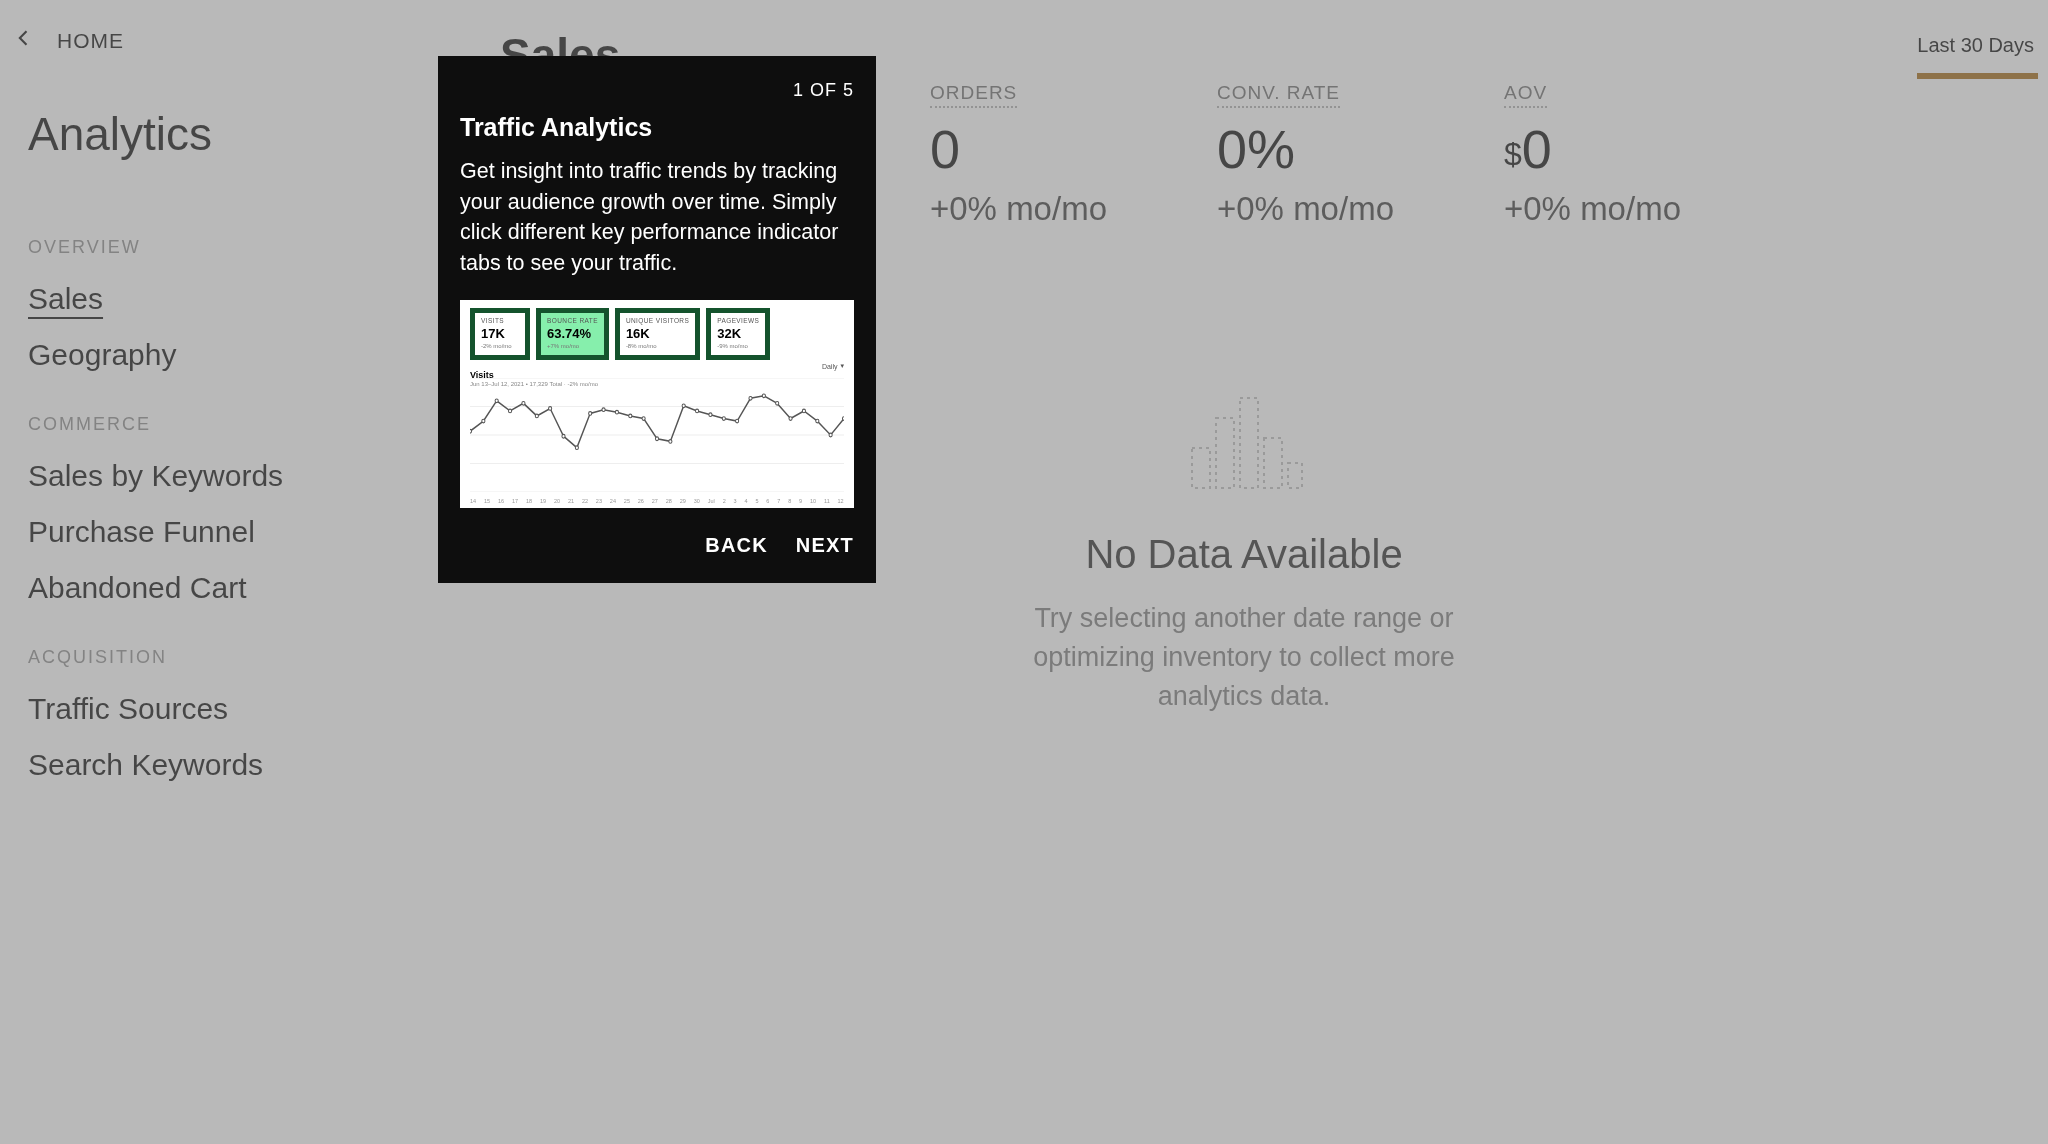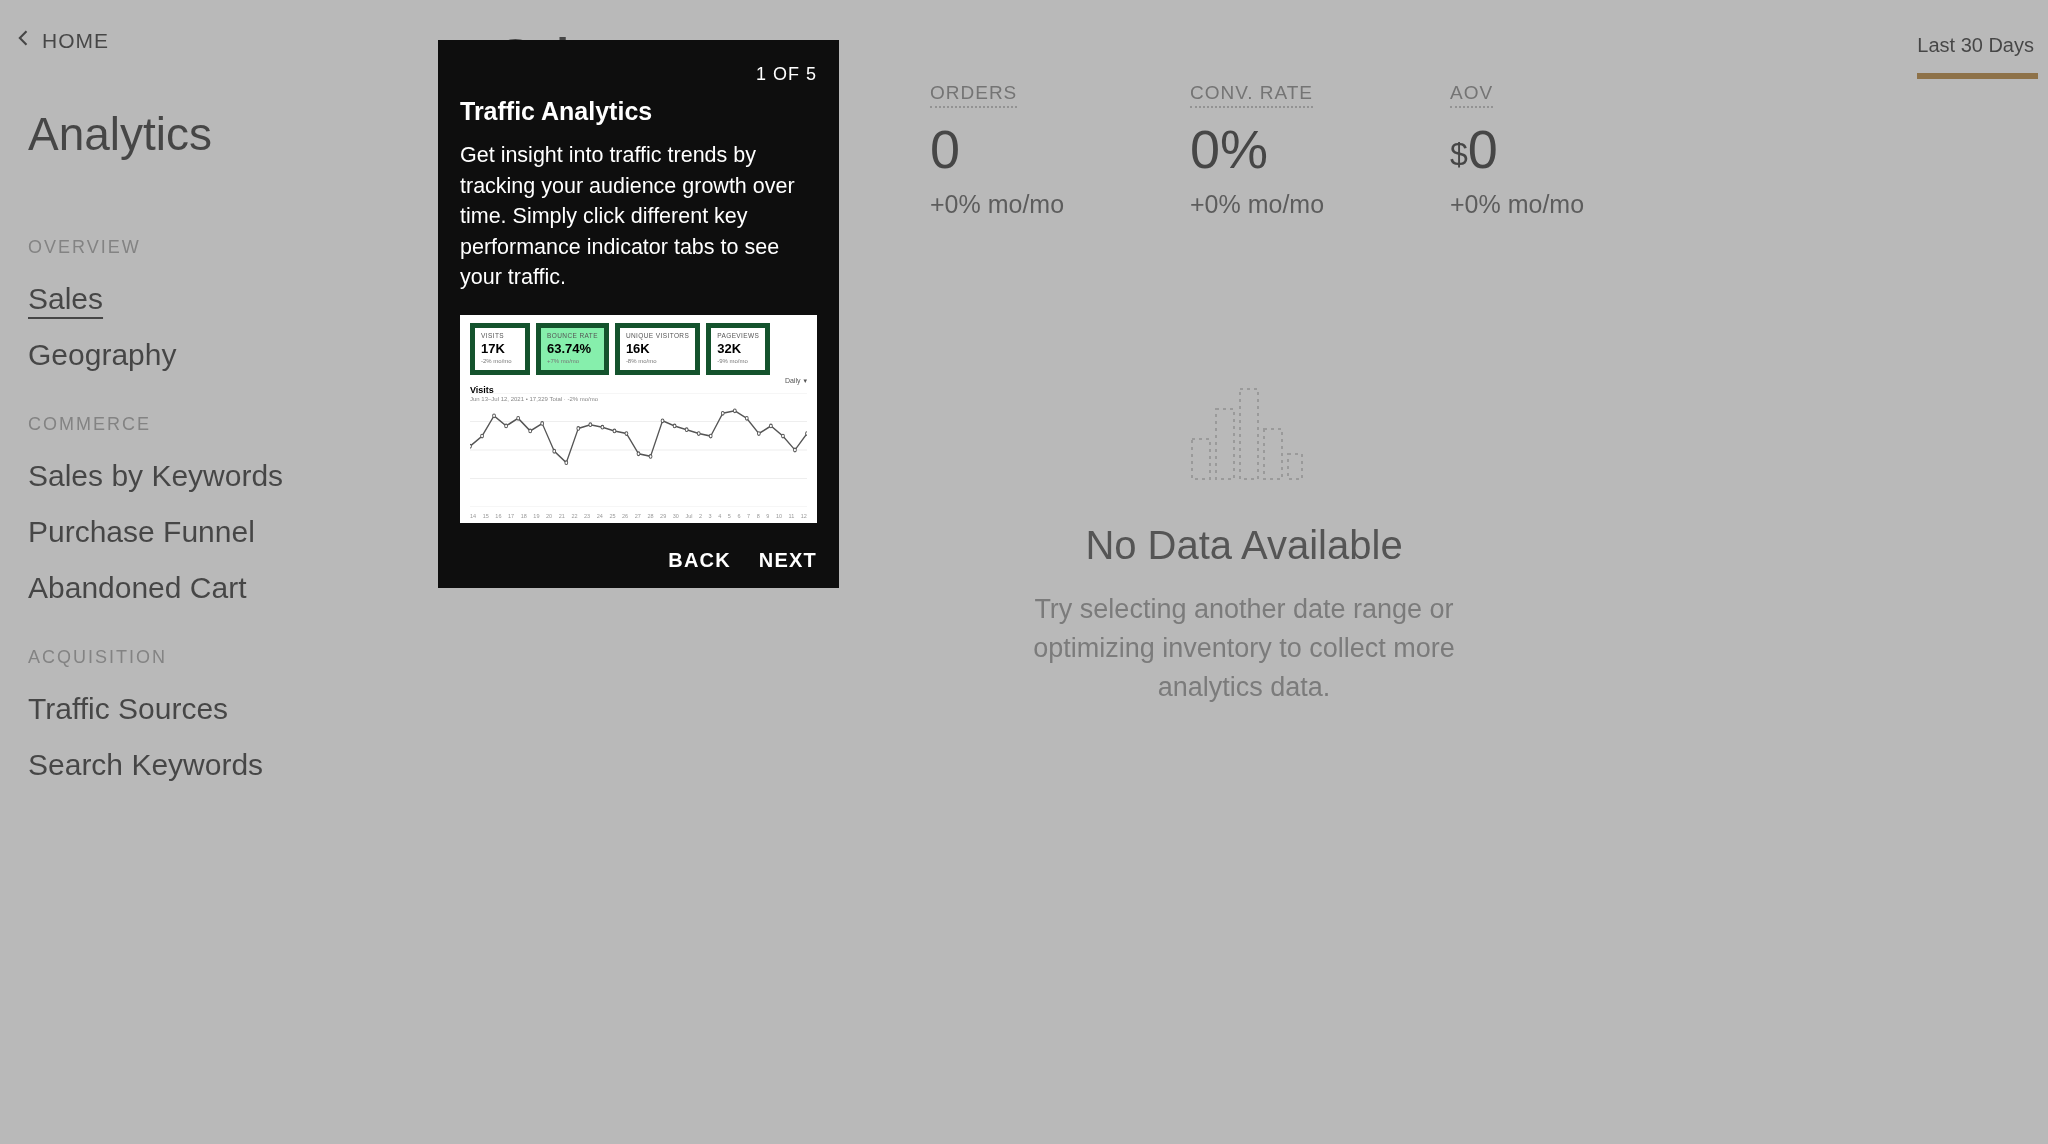--- a/index.html
+++ b/index.html
@@ -18,21 +18,21 @@
   }
   .sidebar {
     width: 452px;
     background: #fff;
     padding: 28px 0 0 0;
     flex-shrink: 0;
   }
   .home-link {
     display: flex;
     align-items: center;
-    gap: 8px;
+    gap: 23px;
     padding-left: 14px;
     font-size: 21px;
     font-weight: 500;
     letter-spacing: 1px;
     cursor: pointer;
   }
   .home-link svg { width: 20px; height: 20px; }
   .page-title {
     font-size: 46px;
     font-weight: 500;
@@ -110,21 +110,21 @@
     font-size: 54px;
     font-weight: 400;
     line-height: 1;
     margin: 6px 0 14px 0;
   }
   .kpi-value .prefix {
     font-size: 32px;
     vertical-align: middle;
   }
   .kpi-delta {
-    font-size: 25px;
+    font-size: 33px;
     color: #333;
   }
   .empty-state {
     margin-top: 150px;
     text-align: center;
     padding-right: 60px;
   }
   .empty-icon {
     display: inline-block;
     margin-bottom: 30px;
@@ -150,27 +150,27 @@
     inset: 0;
     background: rgba(128,128,128,0.55);
     z-index: 10;
   }
   
   .nav-item.highlight { position: relative; z-index: 20; }
 
   .modal {
     position: absolute;
     left: 438px;
-    top: 40px;
-    width: 401px;
+    top: 56px;
+    width: 438px;
     transform: scale(1.0);
     background: #0e0e0e;
     color: #fff;
     z-index: 30;
-    padding: 24px 22px 16px 22px;
+    padding: 24px 22px 26px 22px;
   }
   .modal-step {
     text-align: right;
     font-size: 18px;
     letter-spacing: 1px;
     font-weight: 500;
     margin-bottom: 12px;
   }
   .modal-title {
     font-size: 25px;

